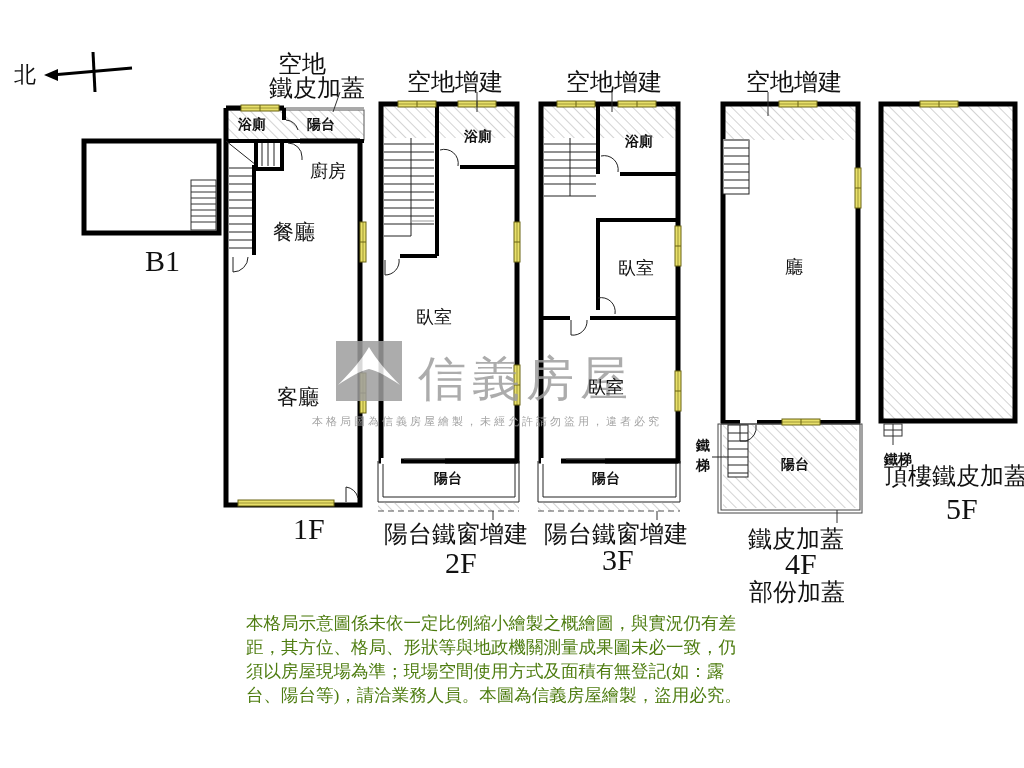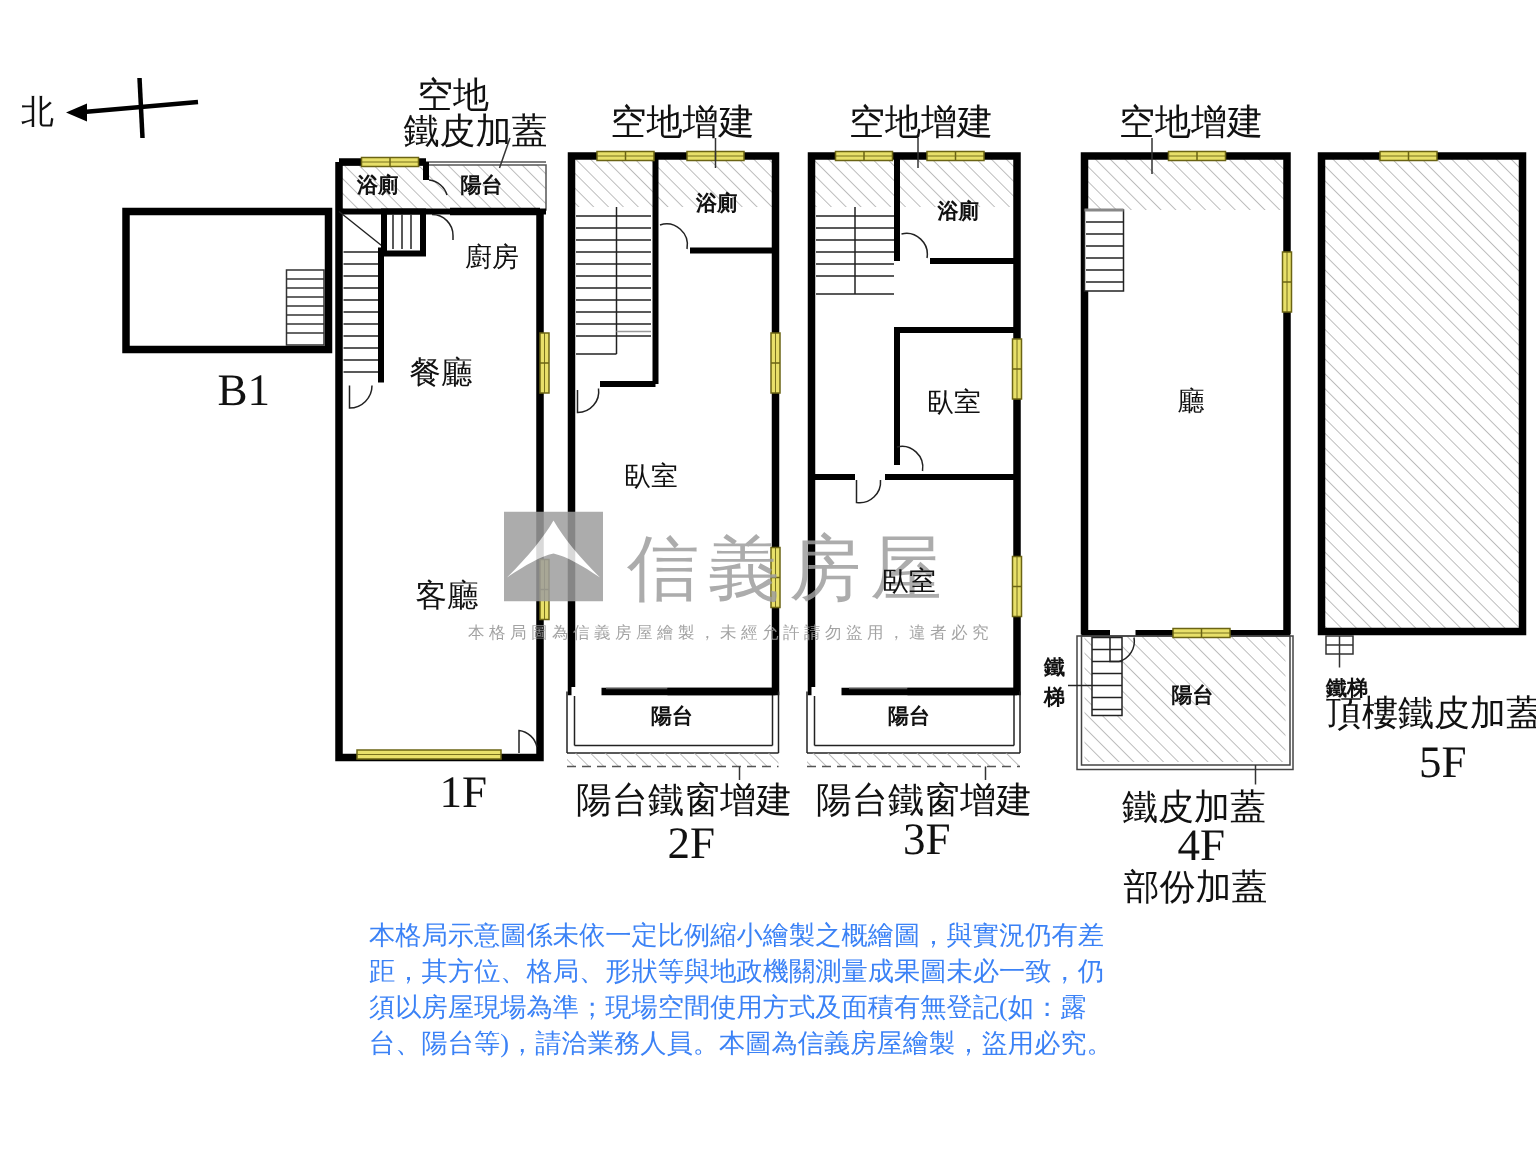--- a/index.html
+++ b/index.html
@@ -12,21 +12,21 @@
   .room-lg { font-size:21px; }
   .room-md { font-size:18px; }
   .room-sm { font-size:14px; font-weight:bold; font-family:"DejaVu Sans","Liberation Sans",sans-serif; }
   .note-top { font-size:24px; }
   .wm-text { position:absolute; left:418px; top:347px; font-size:48px; color:#9e9e9e;
              letter-spacing:6px; font-family:"DejaVu Sans","Liberation Sans",sans-serif; opacity:0.85; }
   .wm-small { position:absolute; left:312px; top:414px; font-size:11px; color:#9a9a9a;
               letter-spacing:3px; font-family:"DejaVu Sans","Liberation Sans",sans-serif; opacity:0.9;text-align:right; }
   .wm-logo { position:absolute; left:336px; top:341px; width:66px; height:60px; opacity:0.85; }
   .disclaimer { position:absolute; left:246px; top:611px; width:610px; font-size:17.5px; line-height:24px;
-                font-family:"Liberation Serif","DejaVu Serif",serif; color:#3b82f6; }
+                font-family:"Liberation Serif","DejaVu Serif",serif; color:#4d7c0f; }
   .disclaimer div { white-space:nowrap; }
 </style>
 </head>
 <body>
 
 <svg id="plan" viewBox="0 0 1024 768" xmlns="http://www.w3.org/2000/svg">
   <defs>
     <pattern id="hatch" patternUnits="userSpaceOnUse" width="7" height="7" patternTransform="rotate(-45)">
       <line x1="0" y1="0" x2="0" y2="7" stroke="#a8a8a8" stroke-width="1"></line>
     </pattern>
@@ -246,21 +246,21 @@
 
 <div class="lbl serif" style="left:14px;top:64px;font-size:22px;">北</div>
 
 <div class="lbl serif floor" style="left:133px;top:246px;">B1</div>
 
 <div class="lbl serif note-top" style="left:278px;top:52px;">空地</div>
 <div class="lbl serif note-top" style="left:269px;top:76px;">鐵皮加蓋</div>
 <div class="lbl room-sm" style="left:238px;top:117px;">浴廁</div>
 <div class="lbl room-sm" style="left:307px;top:117px;">陽台</div>
 <div class="lbl serif room-md" style="left:310px;top:162px;">廚房</div>
-<div class="lbl serif room-lg" style="left:273px;top:238px;">餐廳</div>
+<div class="lbl serif room-lg" style="left:273px;top:222px;">餐廳</div>
 <div class="lbl serif room-lg" style="left:277px;top:387px;">客廳</div>
 <div class="lbl serif floor" style="left:281px;top:514px;">1F</div>
 
 <div class="lbl serif note-top" style="left:407px;top:70px;">空地增建</div>
 <div class="lbl room-sm" style="left:464px;top:129px;">浴廁</div>
 <div class="lbl serif room-md" style="left:416px;top:308px;">臥室</div>
 <div class="lbl room-sm" style="left:434px;top:471px;">陽台</div>
 <div class="lbl serif note-top" style="left:384px;top:522px;">陽台鐵窗增建</div>
 <div class="lbl serif floor" style="left:433px;top:548px;">2F</div>
 

